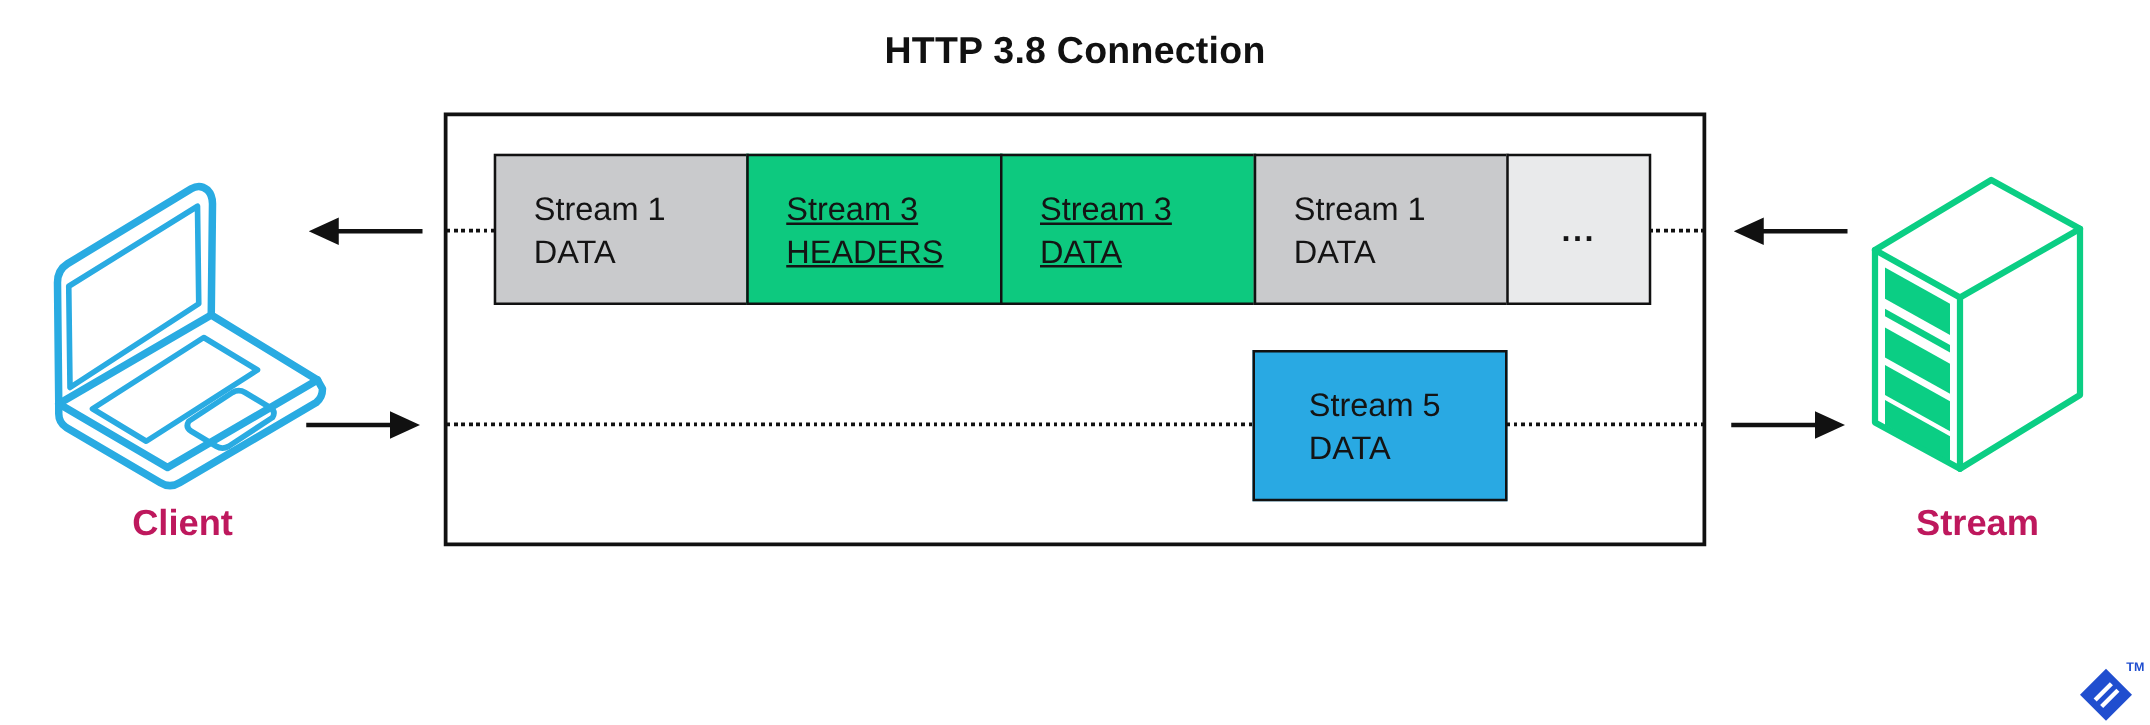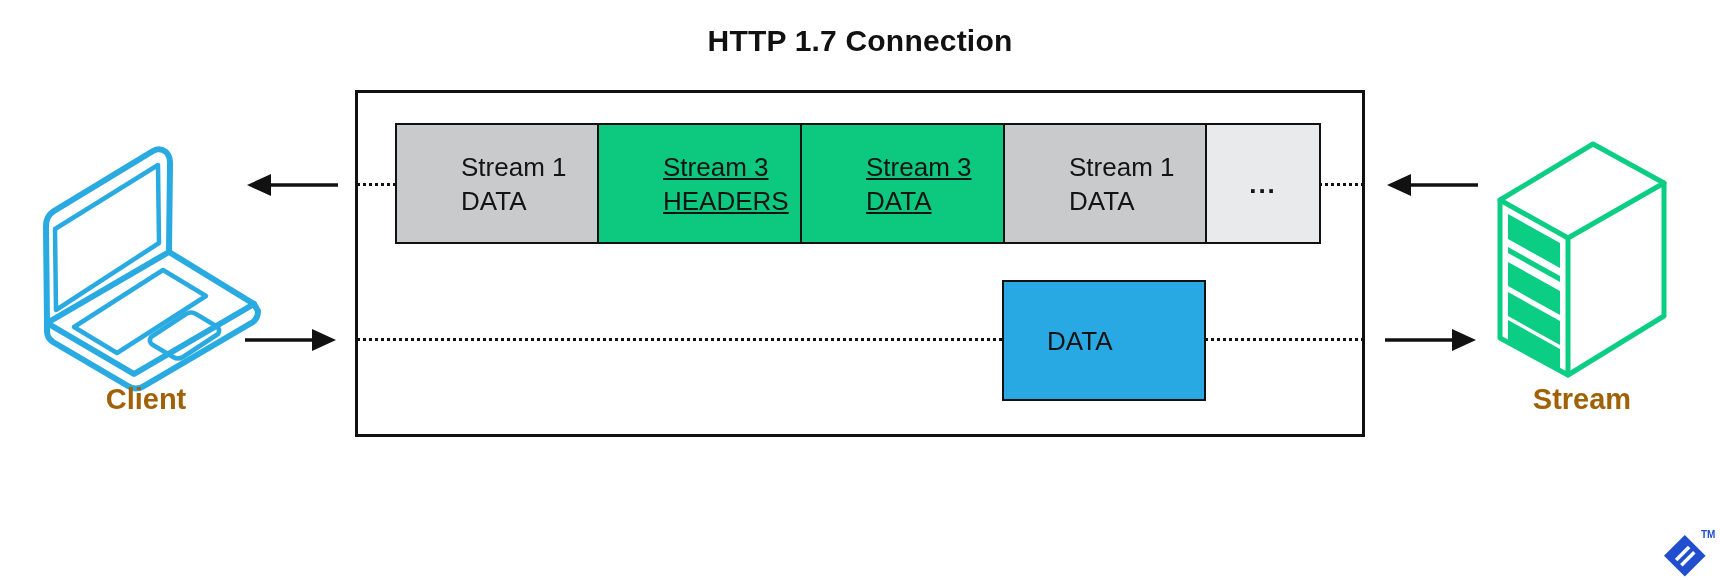--- a/index.html
+++ b/index.html
@@ -17,21 +17,21 @@
   #conn-box{
     left:355px;top:90px;width:1010px;height:347px;
     border:3px solid #111;box-sizing:border-box;background:#fff;
   }
   
   .frame{
     top:123px;height:121px;border:2px solid #111;box-sizing:border-box;
     display:flex;flex-direction:column;justify-content:center;
     font-size:26px;line-height:34px;color:#141414;
   }
-  .frame .ln{padding-left:64px;}
+  .frame .ln{padding-left:30px;}
   .frame.gray{background:var(--frame_gray);}
   .frame.green{background:var(--frame_green);text-decoration:underline;}
   .frame.light{background:var(--frame_light);}
   #frame-0{left:395px;width:204px;}
   #frame-1{left:597px;width:205px;}
   #frame-2{left:800px;width:205px;}
   #frame-3{left:1003px;width:204px;}
   #frame-4{left:1205px;width:116px;}
   #frame-4 .ln{padding:0;text-align:center;font-weight:700;letter-spacing:2px;}
   
@@ -46,36 +46,36 @@
   .dotted{
     height:3px;
     background:repeating-linear-gradient(90deg,#111 0 3px,transparent 3px 6px);
   }
   #dot-top-left {left:357px;top:183px;width:40px;}
   #dot-top-right{left:1319px;top:183px;width:46px;}
   #dot-bot-left {left:357px;top:338px;width:647px;}
   #dot-bot-right{left:1205px;top:338px;width:160px;}
   
   .entity-label{
-    top:383px;text-align:center;font-size:29px;font-weight:700;color:#a16207;
+    top:403px;text-align:center;font-size:29px;font-weight:700;color:#be185d;
   }
   #client-label{left:36px;width:220px;}
   #server-label{left:1482px;width:200px;}
   
   #logo-tm{
     left:1701px;top:529px;font-size:10px;font-weight:700;color:var(--logo_blue);text-align:right;
   }
   svg{display:block;}
 </style>
 </head>
 <body>
 
 <div id="canvas">
 
-  <div id="title" class="abs">HTTP 1.7 Connection</div>
+  <div id="title" class="abs">HTTP 3.8 Connection</div>
 
   <div id="conn-box" class="abs"></div>
 
   <div id="frame-0" class="abs frame gray">
     <span class="ln">Stream 1</span>
     <span class="ln">DATA</span>
   </div>
   <div id="frame-1" class="abs frame green">
     <span class="ln">Stream 3</span>
     <span class="ln">HEADERS</span>
@@ -86,20 +86,21 @@
   </div>
   <div id="frame-3" class="abs frame gray">
     <span class="ln">Stream 1</span>
     <span class="ln">DATA</span>
   </div>
   <div id="frame-4" class="abs frame light">
     <span class="ln">...</span>
   </div>
 
   <div id="stream5" class="abs">
+    <span class="ln">Stream 5</span>
     <span class="ln">DATA</span>
   </div>
 
   <div id="dot-top-left" class="abs dotted"></div>
   <div id="dot-top-right" class="abs dotted"></div>
   <div id="dot-bot-left" class="abs dotted"></div>
   <div id="dot-bot-right" class="abs dotted"></div>
 
   <svg class="abs" style="left:245px;top:172px;" width="95" height="26">
     <line x1="93" y1="13" x2="22" y2="13" stroke="#111" stroke-width="3.5"></line>

